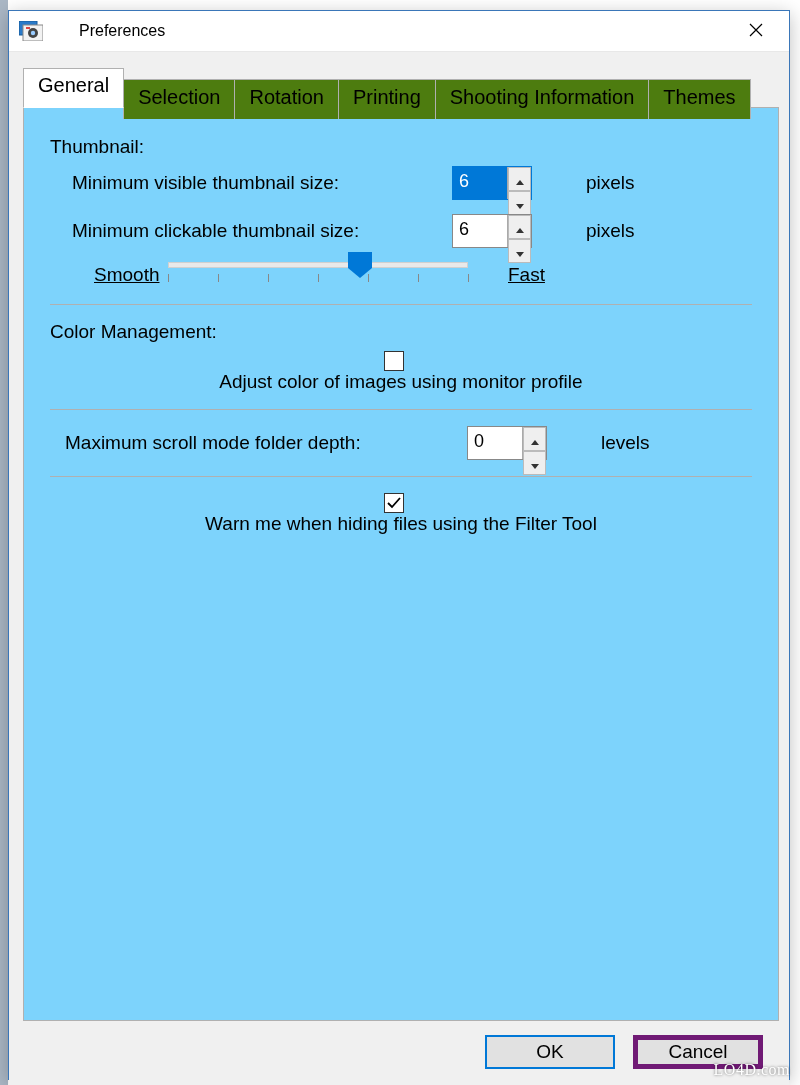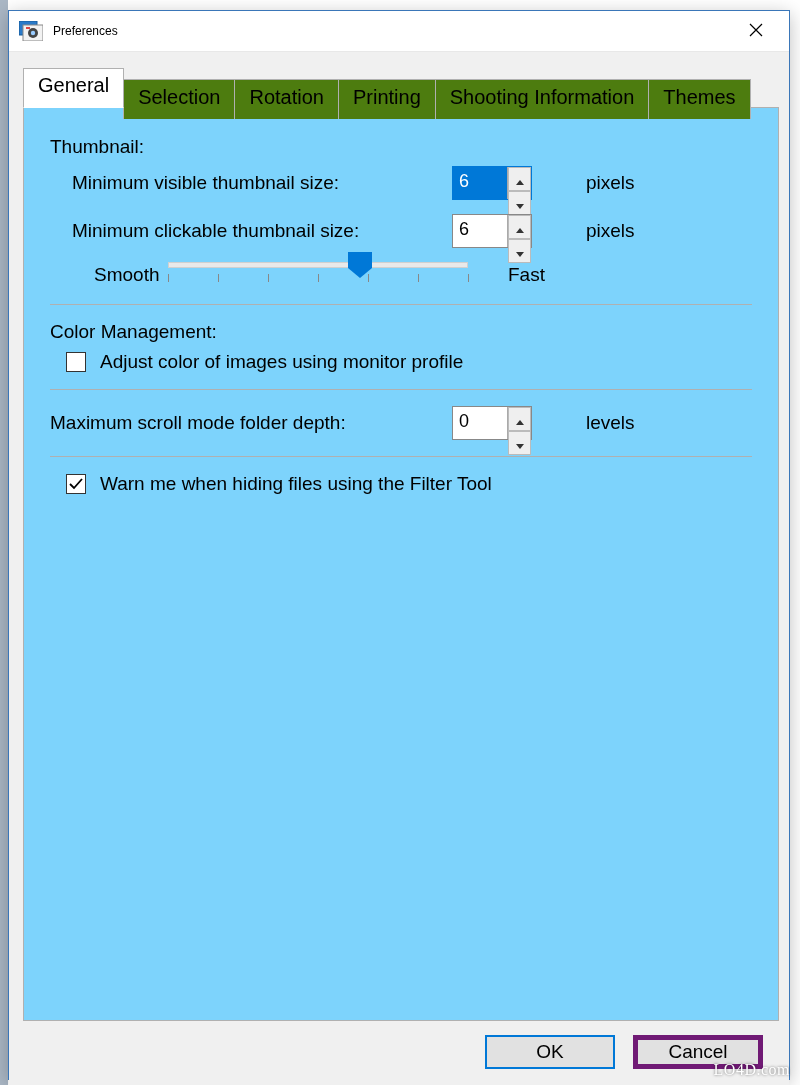--- a/index.html
+++ b/index.html
@@ -29,21 +29,21 @@
     display: flex; align-items: center;
     padding: 0 6px 0 10px;
     background: #fff;
     border-bottom: 1px solid #e8e8e8;
   }
   .titlebar .icon {
     width: 24px; height: 20px;
     margin-right: 10px;
     position: relative;
   }
-  .title-text { font-size: 12px; color: #000; }
+  .title-text { font-size: 16px; color: #000; margin-left: 26px; }
   .title-spacer { flex: 1; }
   .close-btn {
     width: 54px; height: 40px;
     display: flex; align-items: center; justify-content: center;
     color: #000;
   }
   .close-btn svg { width: 14px; height: 14px; }
   .body {
     flex: 1;
     background: #f0f0f0;
@@ -130,20 +130,21 @@
   .spinner .sbtn svg { width: 8px; height: 5px; }
   .unit { margin-left: 54px; color: #000; }
   hr.sep {
     border: none;
     border-top: 1px solid #b0b0b0;
     margin: 16px 0;
   }
   .slider-row {
     display: flex; align-items: center;
     margin: 0 0 12px 0;
+    text-decoration: underline;
   }
   .slider-row .end-label { width: 108px; text-align: left; padding-left: 44px; }
   .slider-row .end-label.right { text-align: left; padding-left: 30px; width: auto; }
   .slider-wrap {
     width: 300px; position: relative;
     margin: 0 10px;
   }
   .slider-track {
     height: 6px;
     background: #e9e9e9;
@@ -163,21 +164,22 @@
     margin-top: 6px;
   }
   .slider-ticks span {
     position: absolute;
     width: 1px; height: 8px;
     background: #888;
     top: 0;
   }
   .checkbox {
     display: flex; align-items: center;
-    margin: 8px 16px;
+    margin: 8px 4px;
+    flex-direction: column;
   }
   .checkbox .box {
     width: 20px; height: 20px;
     border: 1px solid #333;
     background: #fff;
     margin-right: 14px;
     display: flex; align-items: center; justify-content: center;
   }
   .checkbox .box svg { width: 14px; height: 12px; }
   .buttons {
@@ -321,21 +323,21 @@
       <div class="group-title">Color Management:</div>
 
       <div class="checkbox">
         <span class="box"></span>
         <span>Adjust color of images using monitor profile</span>
       </div>
 
       <hr class="sep">
 
       <div class="row" style="margin-left:-22px;">
-        <div class="label" style="margin-left:22px; width:402px;">Maximum scroll mode folder depth:</div>
+        <div class="label" style="margin-left:37px; width:402px;">Maximum scroll mode folder depth:</div>
         <div class="spinner">
           <div class="value">0</div>
           <div class="btns">
             <div class="sbtn">
                 <span><svg viewBox="0 0 8 5">
                     <path d="M0 5 L4 0 L8 5 Z" fill="#333"></path>
                   </svg></span>
               </div>
             <div class="sbtn">
                 <span><svg viewBox="0 0 8 5">

